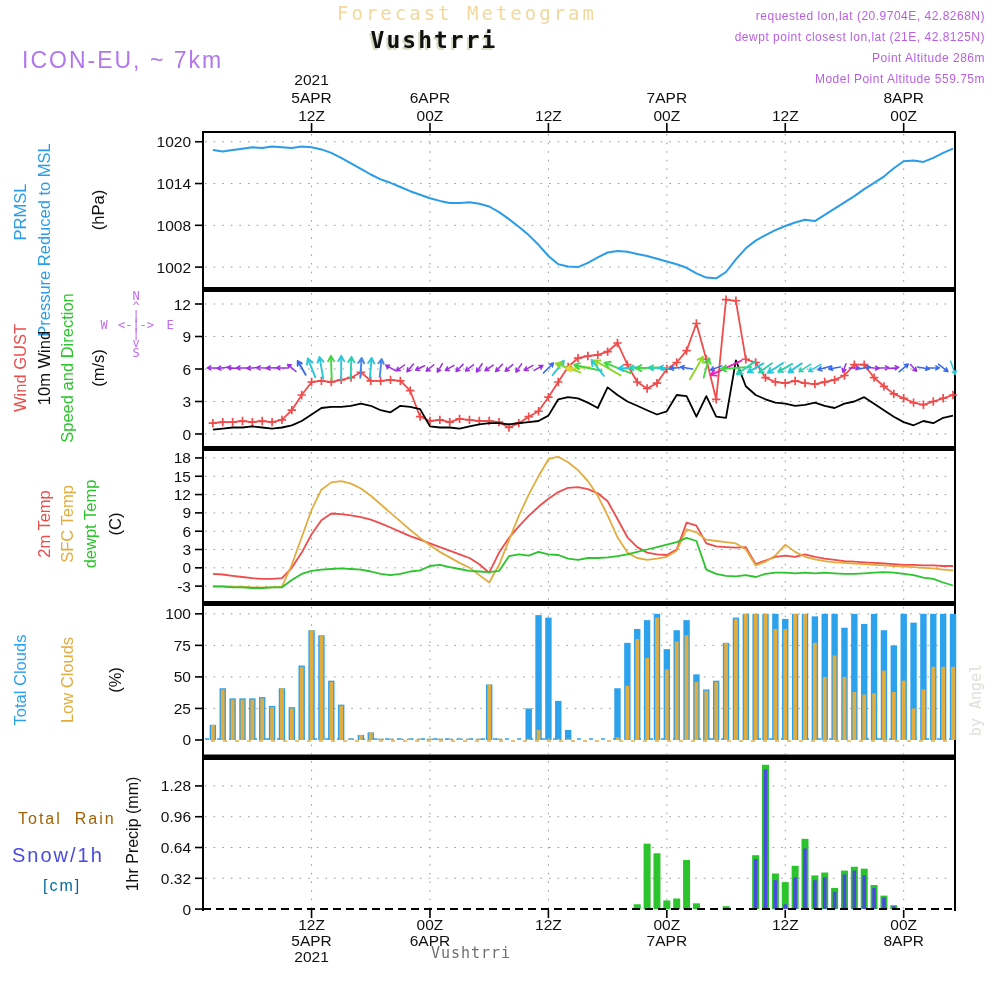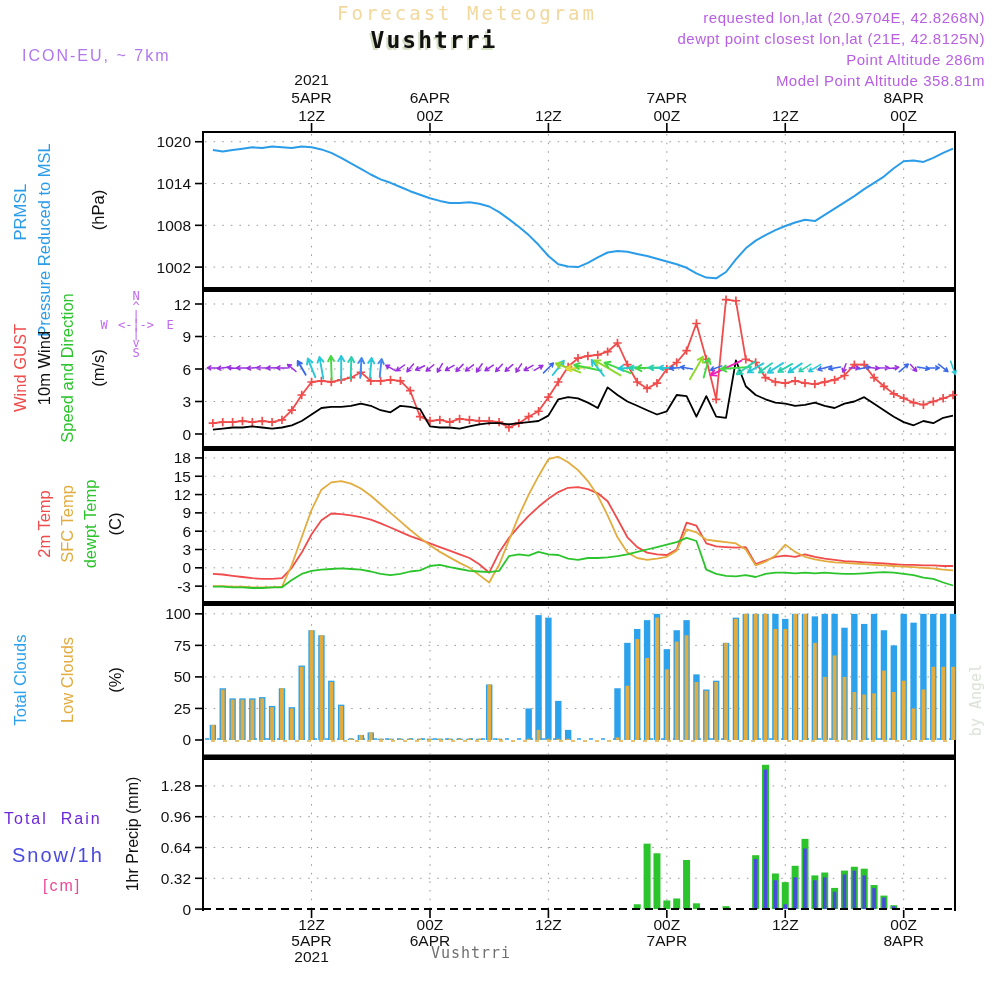--- a/index.html
+++ b/index.html
@@ -6,40 +6,40 @@
   .stage{position:relative;width:1000px;height:1000px;background:#fff;overflow:hidden;
          font-family:"Liberation Sans",sans-serif;}
   .lbl{position:absolute;white-space:pre;}
   .vlab{position:absolute;white-space:pre;transform:translate(-50%,-50%) rotate(-90deg);
         font-size:16.5px;}
   .ctr{transform:translateX(-50%);}
   .mono{font-family:"DejaVu Sans Mono","Liberation Mono",monospace;}
   .t-main{top:2px;left:467px;font-size:19px;letter-spacing:3px;color:#f2d89c;}
   .t-station{top:27px;left:434px;font-size:23px;font-weight:bold;color:#111;
              letter-spacing:2px;text-shadow:-2px 2px 0 #d6dfc6;}
-  .meta{right:15px;text-align:right;font-size:15px;color:#b95fe3;letter-spacing:0.5px;}
-  .t-model{top:47px;left:22px;font-size:16px;color:#b177ee;letter-spacing:2px;}
+  .meta{right:15px;text-align:right;font-size:12px;color:#b95fe3;letter-spacing:0.5px;}
+  .t-model{top:47px;left:22px;font-size:23px;color:#b177ee;letter-spacing:2px;}
   .compass span{position:absolute;transform:translate(-50%,-50%);
         font-family:"DejaVu Sans Mono",monospace;font-size:12px;color:#c06af0;}
   .footer-station{top:944px;left:471px;font-size:15px;color:#6f6f6f;letter-spacing:1px;}
   .byline{position:absolute;left:976px;top:700px;transform:translate(-50%,-50%) rotate(-90deg);
         font-family:"DejaVu Sans Mono",monospace;font-size:15px;color:#dce2d8;white-space:pre;}
   svg text{fill:#111;font-family:"Liberation Sans",sans-serif;}
 </style>
 </head>
 <body>
 
 <div class="stage">
 
   <div class="lbl mono t-main ctr">Forecast Meteogram</div>
   <div class="lbl mono t-station ctr">Vushtrri</div>
   <div class="lbl meta" style="top:9px">requested lon,lat (20.9704E, 42.8268N)</div>
   <div class="lbl meta" style="top:30px">dewpt point closest lon,lat (21E, 42.8125N)</div>
   <div class="lbl meta" style="top:51px">Point Altitude 286m</div>
-  <div class="lbl meta" style="top:72px">Model Point Altitude 358.81m</div>
+  <div class="lbl meta" style="top:72px">Model Point Altitude 559.75m</div>
   <div class="lbl t-model">ICON-EU, ~ 7km</div>
 
   <div class="vlab" style="left:20px;top:212px;color:#2b9ce8">PRMSL</div>
   <div class="vlab" style="left:44px;top:240px;color:#2b9ce8">Pressure Reduced to MSL</div>
   <div class="vlab" style="left:98px;top:210px;color:#111">(hPa)</div>
 
   <div class="vlab" style="left:20px;top:368px;color:#f04c4c">Wind GUST</div>
   <div class="vlab" style="left:44px;top:368px;color:#111">10m Wind</div>
   <div class="vlab" style="left:67px;top:368px;color:#2cc42c">Speed and Direction</div>
   <div class="vlab" style="left:98px;top:368px;color:#111">(m/s)</div>
@@ -47,23 +47,23 @@
   <div class="vlab" style="left:44px;top:524px;color:#f04c4c">2m Temp</div>
   <div class="vlab" style="left:67px;top:524px;color:#e2ac3f">SFC Temp</div>
   <div class="vlab" style="left:90px;top:524px;color:#2cc42c">dewpt Temp</div>
   <div class="vlab" style="left:115px;top:524px;color:#111">(C)</div>
 
   <div class="vlab" style="left:20px;top:680px;color:#2da2ec">Total Clouds</div>
   <div class="vlab" style="left:67px;top:680px;color:#e2ac3f">Low Clouds</div>
   <div class="vlab" style="left:115px;top:680px;color:#111">(%)</div>
 
   <div class="vlab" style="left:133px;top:834px;color:#111;font-size:16px">1hr Precip (mm)</div>
-  <div class="lbl" style="left:4px;top:810px;color:#6d28d9;font-size:16px;letter-spacing:2px">Total  Rain</div>
+  <div class="lbl" style="left:18px;top:810px;color:#a16207;font-size:16px;letter-spacing:2px">Total  Rain</div>
   <div class="lbl" style="left:12px;top:844px;color:#4a4ae0;font-size:20px;letter-spacing:2px">Snow/1h</div>
-  <div class="lbl" style="left:43px;top:877px;color:#ec4899;font-size:16px;letter-spacing:2px">[cm]</div>
+  <div class="lbl" style="left:43px;top:877px;color:#0369a1;font-size:16px;letter-spacing:2px">[cm]</div>
 
   <div class="compass">
     <span style="left:136px;top:296px">N</span>
     <span style="left:136px;top:307px">^</span>
     <span style="left:136px;top:316px">|</span>
     <span style="left:104px;top:325px">W</span>
     <span style="left:136px;top:325px">&lt;-|-&gt;</span>
     <span style="left:170px;top:325px">E</span>
     <span style="left:136px;top:334px">|</span>
     <span style="left:136px;top:343px">v</span>

